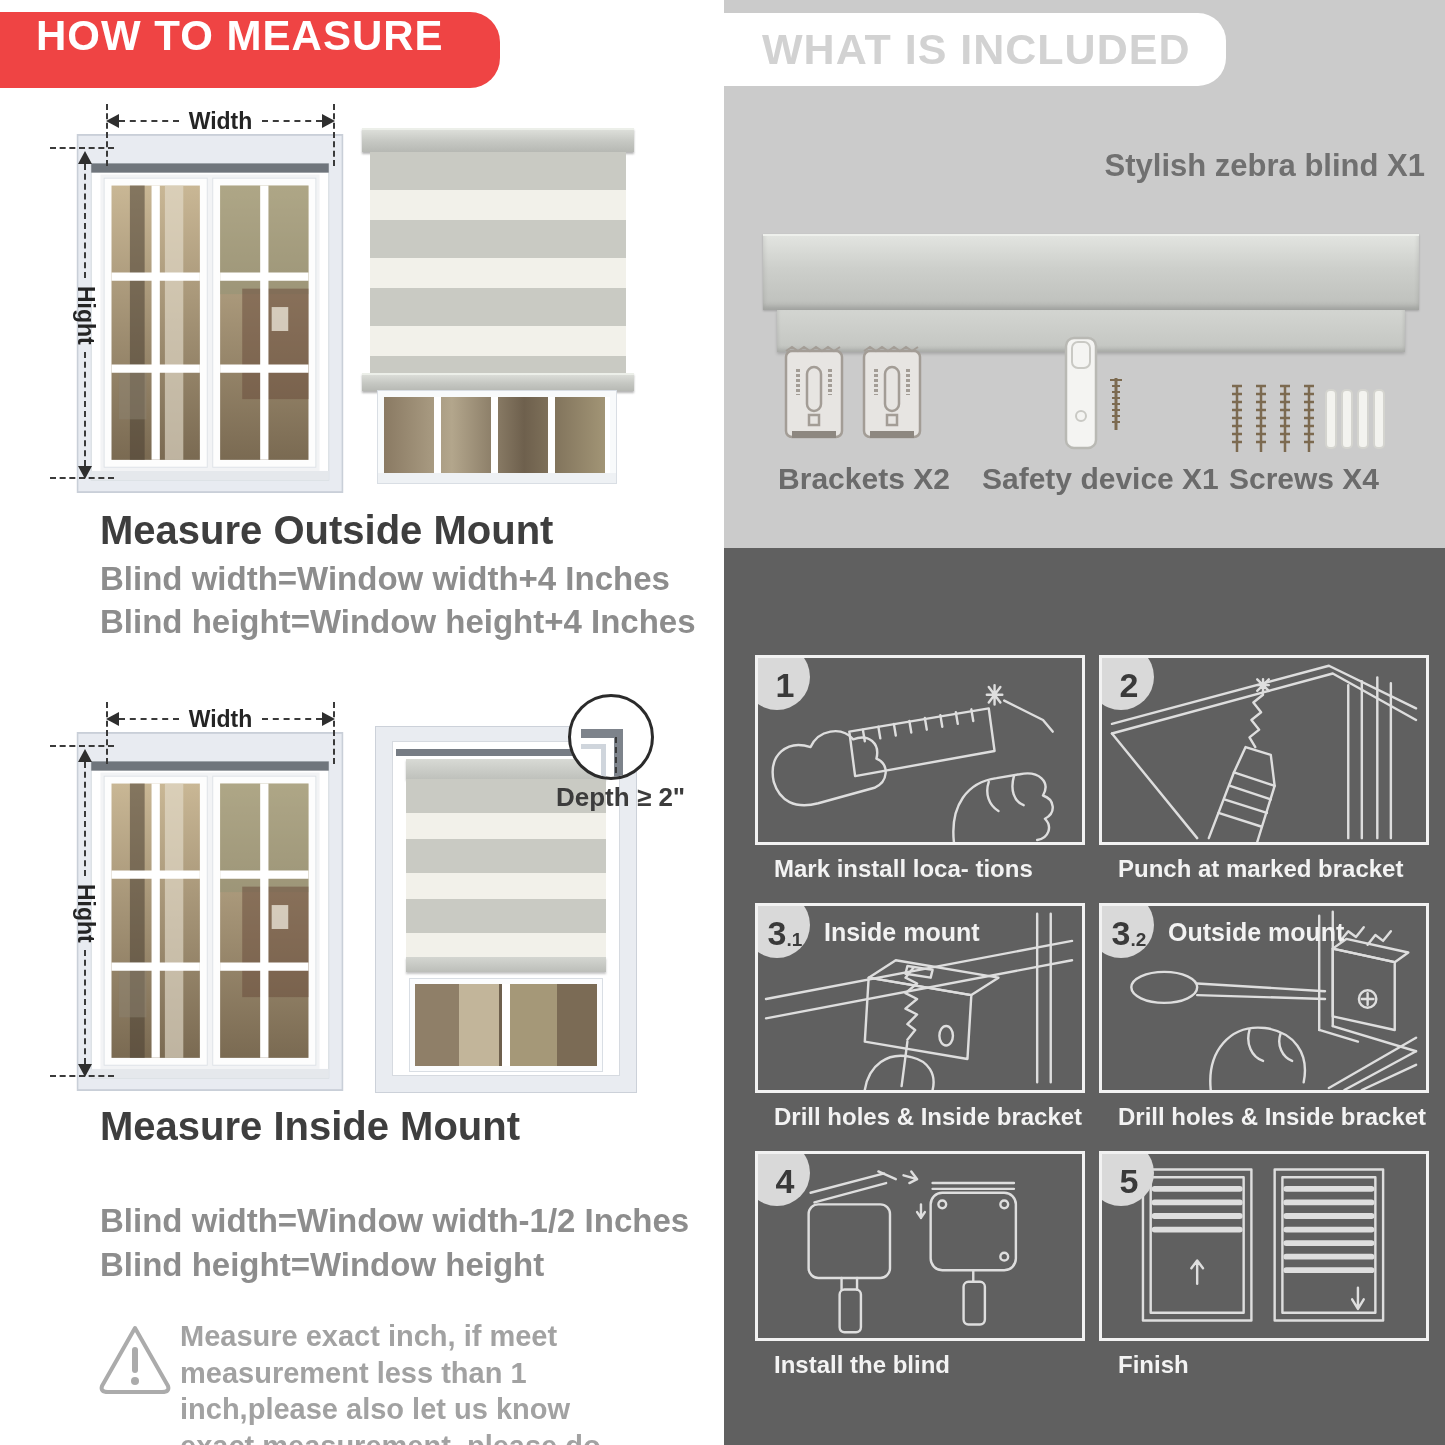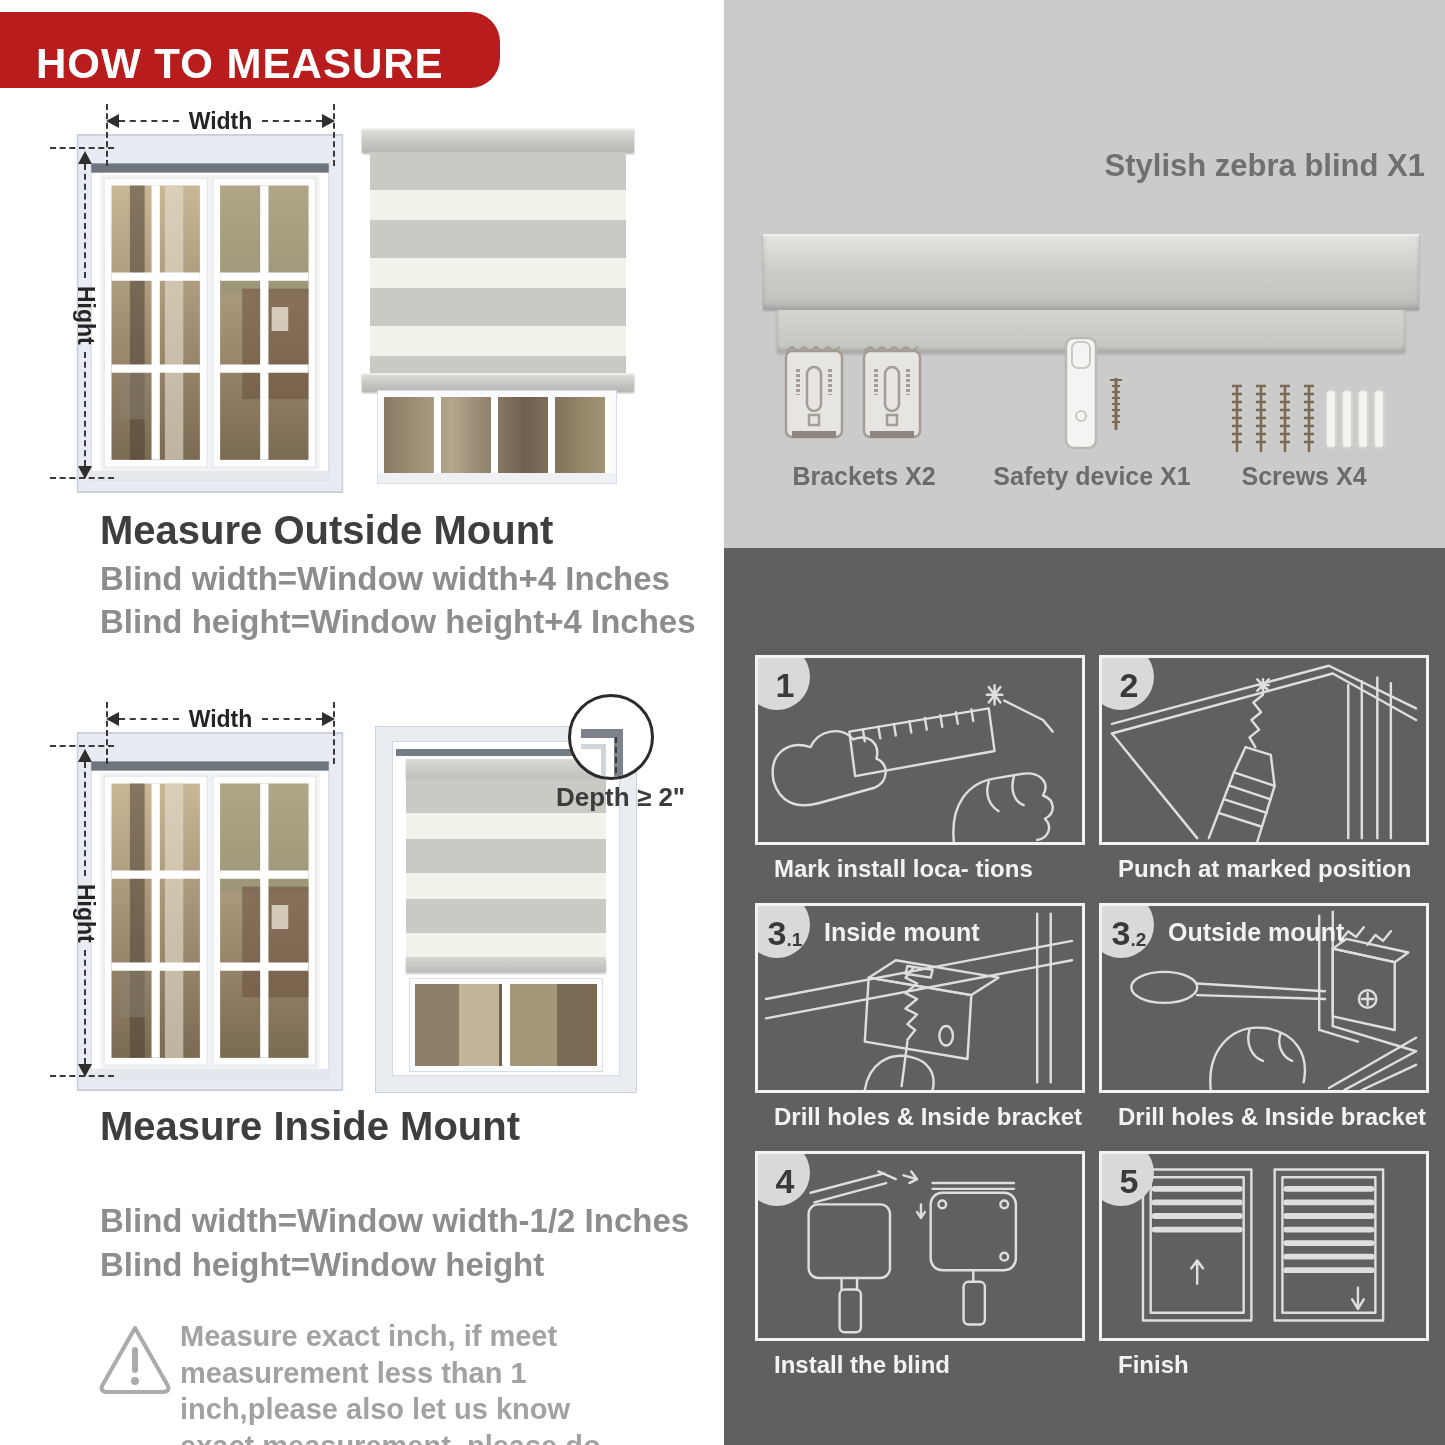--- a/index.html
+++ b/index.html
@@ -5,22 +5,22 @@
   html,body { margin:0; padding:0; background:#ffffff; }
   * { box-sizing:border-box; }
   .canvas {
     position:relative; width:1445px; height:1445px; overflow:hidden;
     font-family:"Liberation Sans", sans-serif; background:#ffffff;
   }
   
   .left-col { position:absolute; left:0; top:0; width:715px; height:1445px; background:#fff; }
   .banner-left {
     position:absolute; left:0; top:12px; width:500px; height:76px;
-    background:#b91c1c; border-radius:0 30px 30px 0;
-    display:flex; align-items:flex-end; padding-left:36px;
+    background:#ef4444; border-radius:0 30px 30px 0;
+    display:flex; align-items:flex-start; padding-left:36px;
     color:#ffffff; font-size:42px; font-weight:bold; letter-spacing:1px;
   }
   .sec-title { position:absolute; left:100px; color:#3e3e3e; font-size:40px; font-weight:bold; white-space:nowrap; }
   .sec-line  { position:absolute; left:100px; color:#8d8d8d; font-size:33px; font-weight:bold; white-space:nowrap; }
 
   
   .harrow { position:absolute; display:flex; align-items:center; height:22px; }
   .harrow .dash { flex:1; border-top:2px dashed #3a3a3a; height:0; }
   .harrow .lbl { padding:0 10px; font-size:23px; font-weight:bold; color:#242424; line-height:22px; }
   .varrow { position:absolute; display:flex; flex-direction:column; align-items:center; width:22px; }
@@ -74,21 +74,21 @@
   .right-col { position:absolute; left:724px; top:0; width:721px; height:1445px; }
   .rc-top { position:absolute; left:0; top:0; width:721px; height:548px; background:#cbcbcb; }
   .banner-wii {
     position:absolute; left:0; top:13px; width:502px; height:73px; background:#ffffff; border-radius:0 28px 28px 0;
     display:flex; align-items:center; padding-left:38px; color:#d2d2d2; font-size:43px; font-weight:bold; letter-spacing:1px;
   }
   .prod-title { position:absolute; left:20px; right:20px; top:148px; text-align:right; color:#707070; font-size:31px; font-weight:bold; }
   .bar-main { position:absolute; left:39px; top:234px; width:656px; height:76px; background:linear-gradient(180deg,#e3e5e1 0%,#cdcfcb 45%,#bdbfbb 100%); box-shadow:inset 0 2px 0 #eef0ec, inset 0 -4px 5px rgba(0,0,0,.15), 0 1px 2px rgba(0,0,0,.2); }
   .bar-low  { position:absolute; left:53px; top:310px; width:628px; height:42px; background:linear-gradient(180deg,#d3d5d1,#c3c5c1); box-shadow:inset 0 -3px 4px rgba(0,0,0,.14), 0 2px 3px rgba(0,0,0,.18); }
   .inc-ico { position:absolute; }
-  .inc-lbl { position:absolute; top:462px; width:220px; text-align:center; color:#6b6b6b; font-size:25px; font-weight:bold; white-space:nowrap; }
+  .inc-lbl { position:absolute; top:462px; width:220px; text-align:center; color:#6b6b6b; font-size:30px; font-weight:bold; white-space:nowrap; }
 
   .rc-dark { position:absolute; left:0; top:548px; width:721px; height:897px; background:#606060; }
   .banner-iom {
     position:absolute; left:0; top:8px; width:590px; height:84px; background:#ffffff; border-radius:0 28px 28px 0;
     display:flex; align-items:center; padding-left:38px; color:#4a4a4a; font-size:40px; font-weight:bold; letter-spacing:1px;
   }
   .panel { position:absolute; width:330px; height:190px; border:3px solid #f2f2f2; overflow:hidden; }
   .panel svg { position:absolute; left:0; top:0; width:100%; height:100%; }
   .badge { position:absolute; top:-14px; left:-14px; width:66px; height:66px; border-radius:50%; background:#d9d9d9;
            display:flex; align-items:center; justify-content:center; padding:16px 0 0 16px;
@@ -232,20 +232,23 @@
       <path d="M39 8 L72 66 Q74 72 66 72 L12 72 Q4 72 6 66 Z" fill="none" stroke="#ababab" stroke-width="4" stroke-linejoin="round"></path>
       <line x1="39" y1="30" x2="39" y2="50" stroke="#ababab" stroke-width="6" stroke-linecap="round"></line>
       <circle cx="39" cy="61" r="4" fill="#ababab"></circle>
     </svg>
     <div class="warn-txt">Measure exact inch, if meet measurement less than 1 inch,please also let us know exact measurement, please do not leave it</div>
   </section>
 
   <section class="right-col">
 
     <div class="rc-top">
+      <div class="banner-wii">
+        <span>WHAT IS INCLUDED</span>
+      </div>
       <div class="prod-title">Stylish zebra blind X1</div>
       <div class="bar-main"></div>
       <div class="bar-low"></div>
 
       <svg class="inc-ico" style="left:58px; top:345px" width="64" height="100" viewBox="0 0 64 100">
         <rect x="4" y="6" width="56" height="86" rx="6" fill="#e7e5e2" stroke="#a39d96" stroke-width="2.5"></rect>
         <path d="M4 6 L10 2 L16 6 L22 2 L28 6 L34 2 L40 6 L46 2 L52 6 L58 2" fill="none" stroke="#a39d96" stroke-width="2"></path>
         <rect x="25" y="22" width="14" height="44" rx="7" fill="none" stroke="#a39d96" stroke-width="2.5"></rect>
         <path d="M16 24 v26 M48 24 v26" stroke="#a39d96" stroke-width="4" stroke-dasharray="3 2" fill="none"></path>
         <rect x="27" y="70" width="10" height="10" fill="none" stroke="#a39d96" stroke-width="2.5"></rect>
@@ -320,21 +323,21 @@
             <path d="M118,160 L162,174 M124,146 L168,160 M130,132 L172,146"></path>
             <polyline points="156,92 150,82 160,74 152,64 162,56 154,46 164,38"></polyline>
             <path d="M158,28 L170,28 M164,22 L164,36 M158,22 L170,34 M170,22 L158,34"></path>
           </g>
         </svg>
         <div class="badge">
             <span>2</span>
             <span class="sub"></span>
           </div>
       </div>
-      <div class="caption c2 cap-r1">Punch at  marked position</div>
+      <div class="caption c2 cap-r1">Punch at  marked bracket</div>
 
       <div class="panel c1 r2">
         <svg viewBox="0 0 330 190">
           <g stroke="#dedede" stroke-width="2.5" fill="none" stroke-linecap="round" stroke-linejoin="round">
             <path d="M6,96 L322,36 M6,116 L322,56"></path>
             <path d="M286,8 L286,182 M300,8 L300,182"></path>
             <polygon points="112,74 218,92 246,74 140,56"></polygon>
             <polygon points="112,74 218,92 214,158 108,140"></polygon>
             <polygon points="150,70 176,74 178,66 152,62"></polygon>
             <ellipse cx="192" cy="134" rx="7" ry="10"></ellipse>

